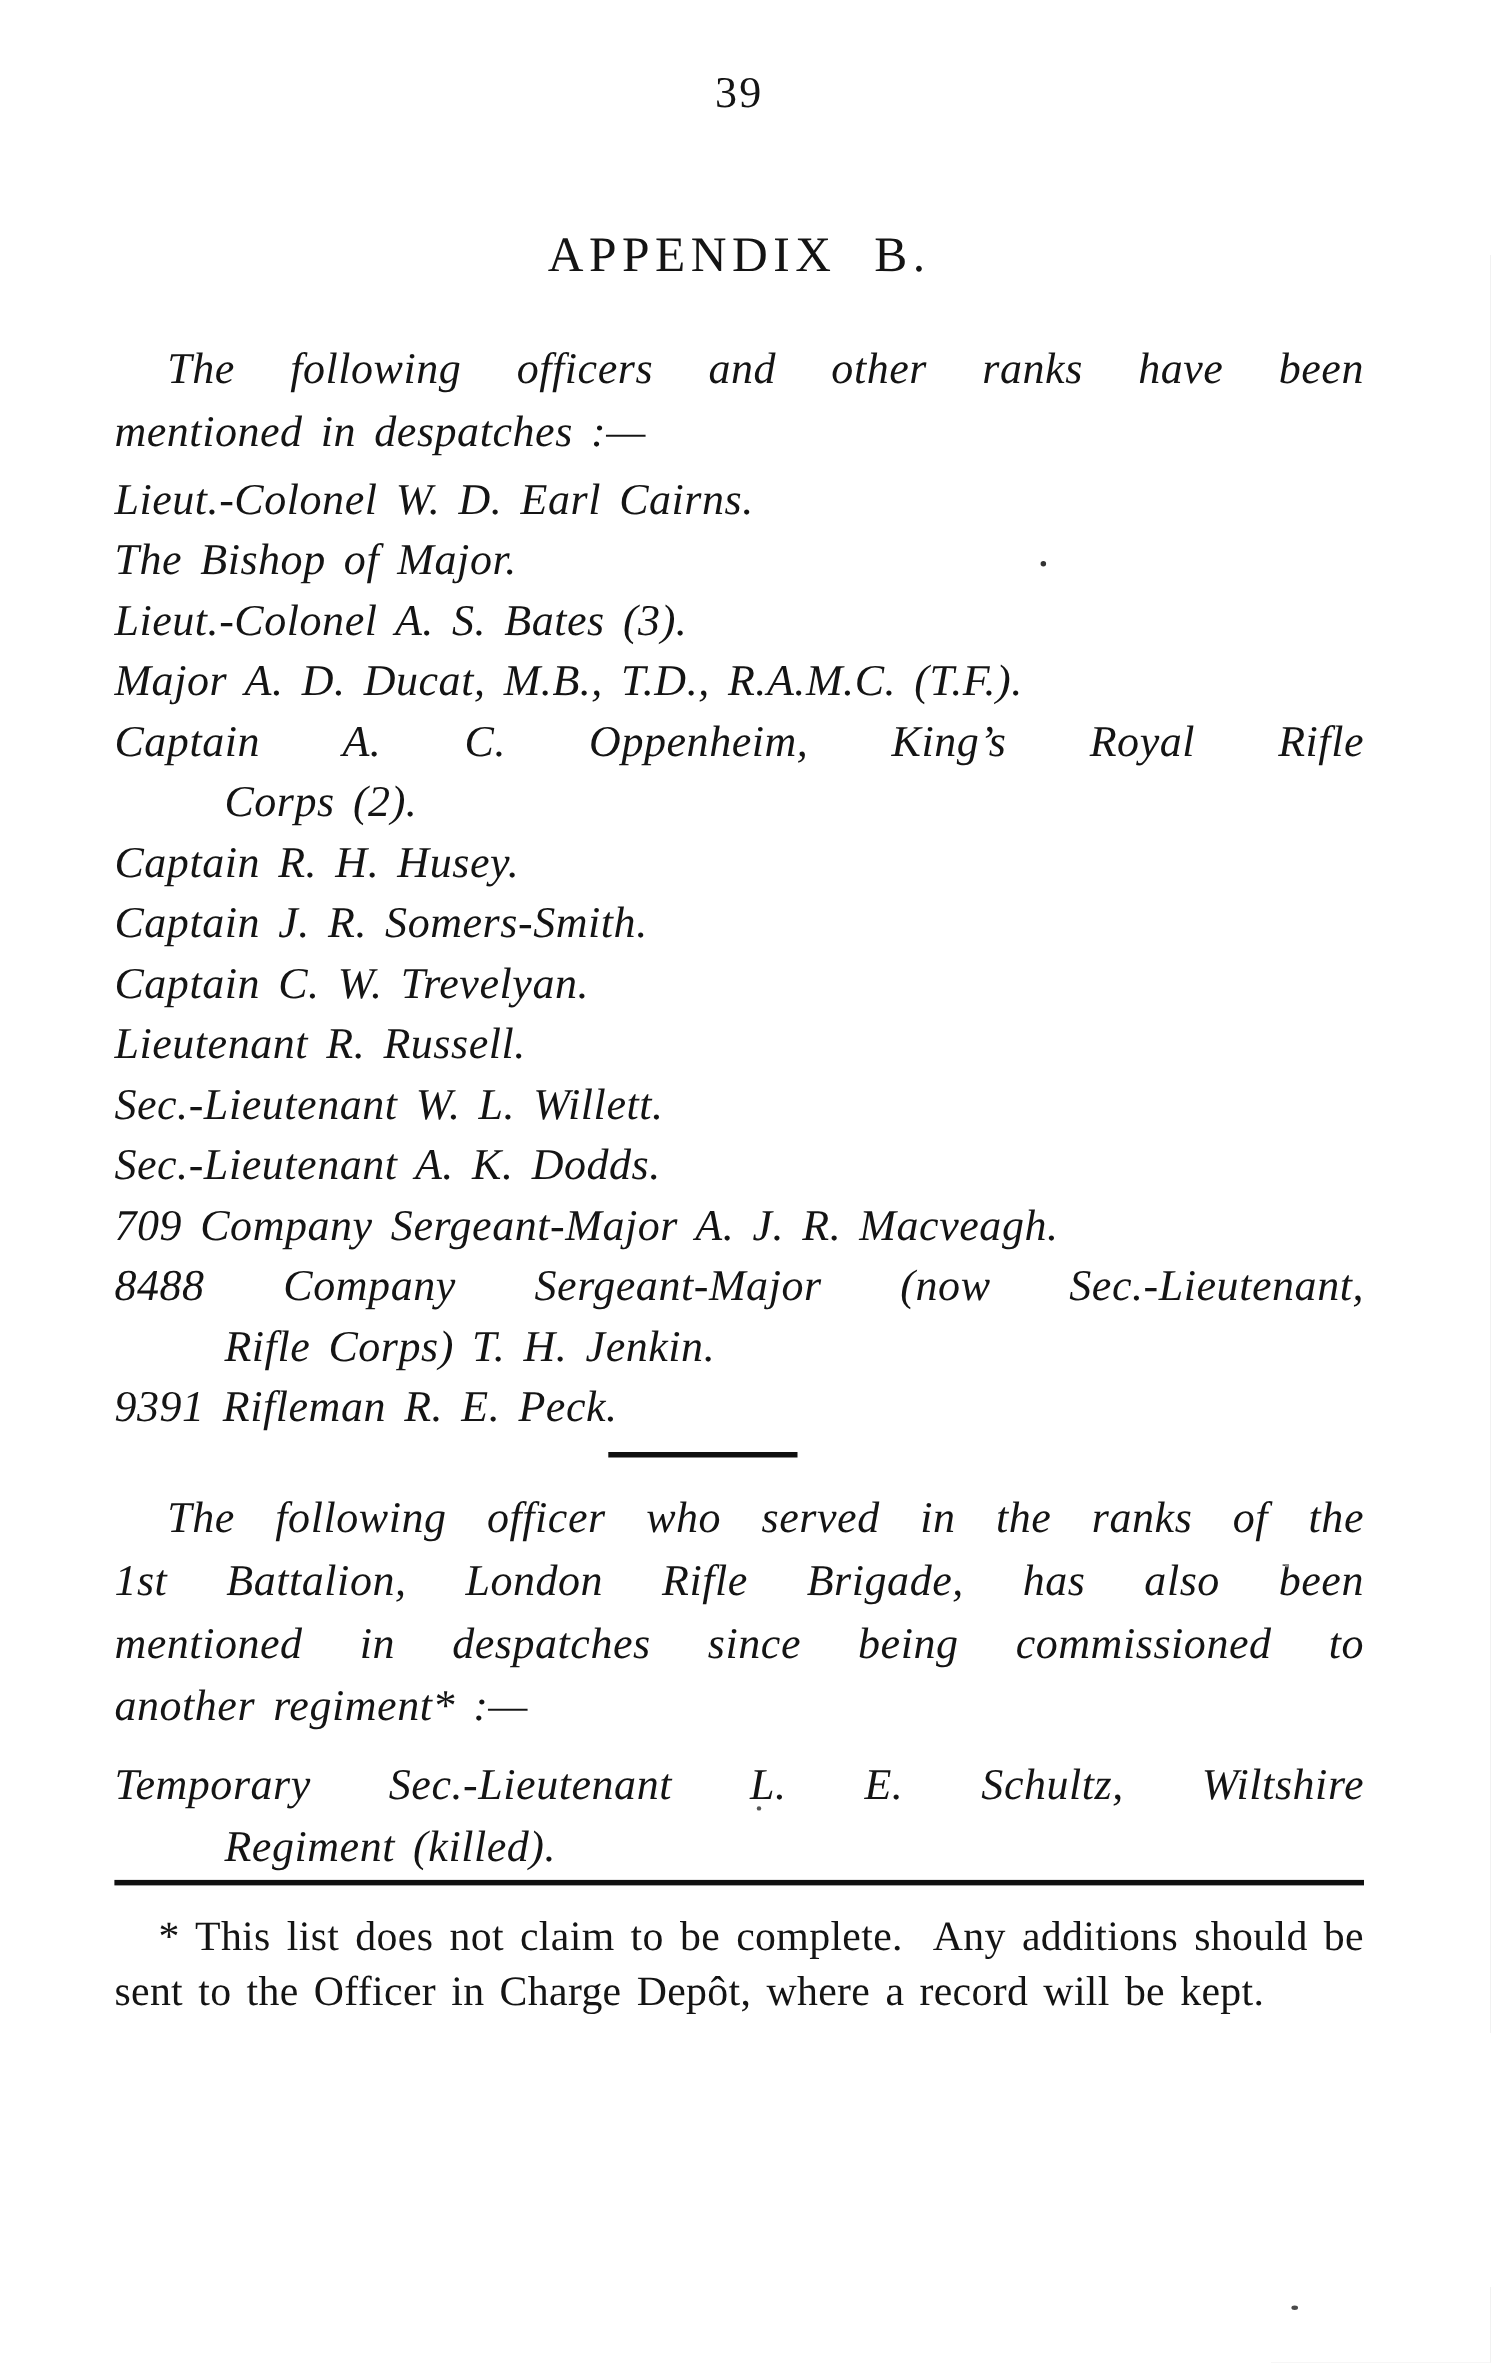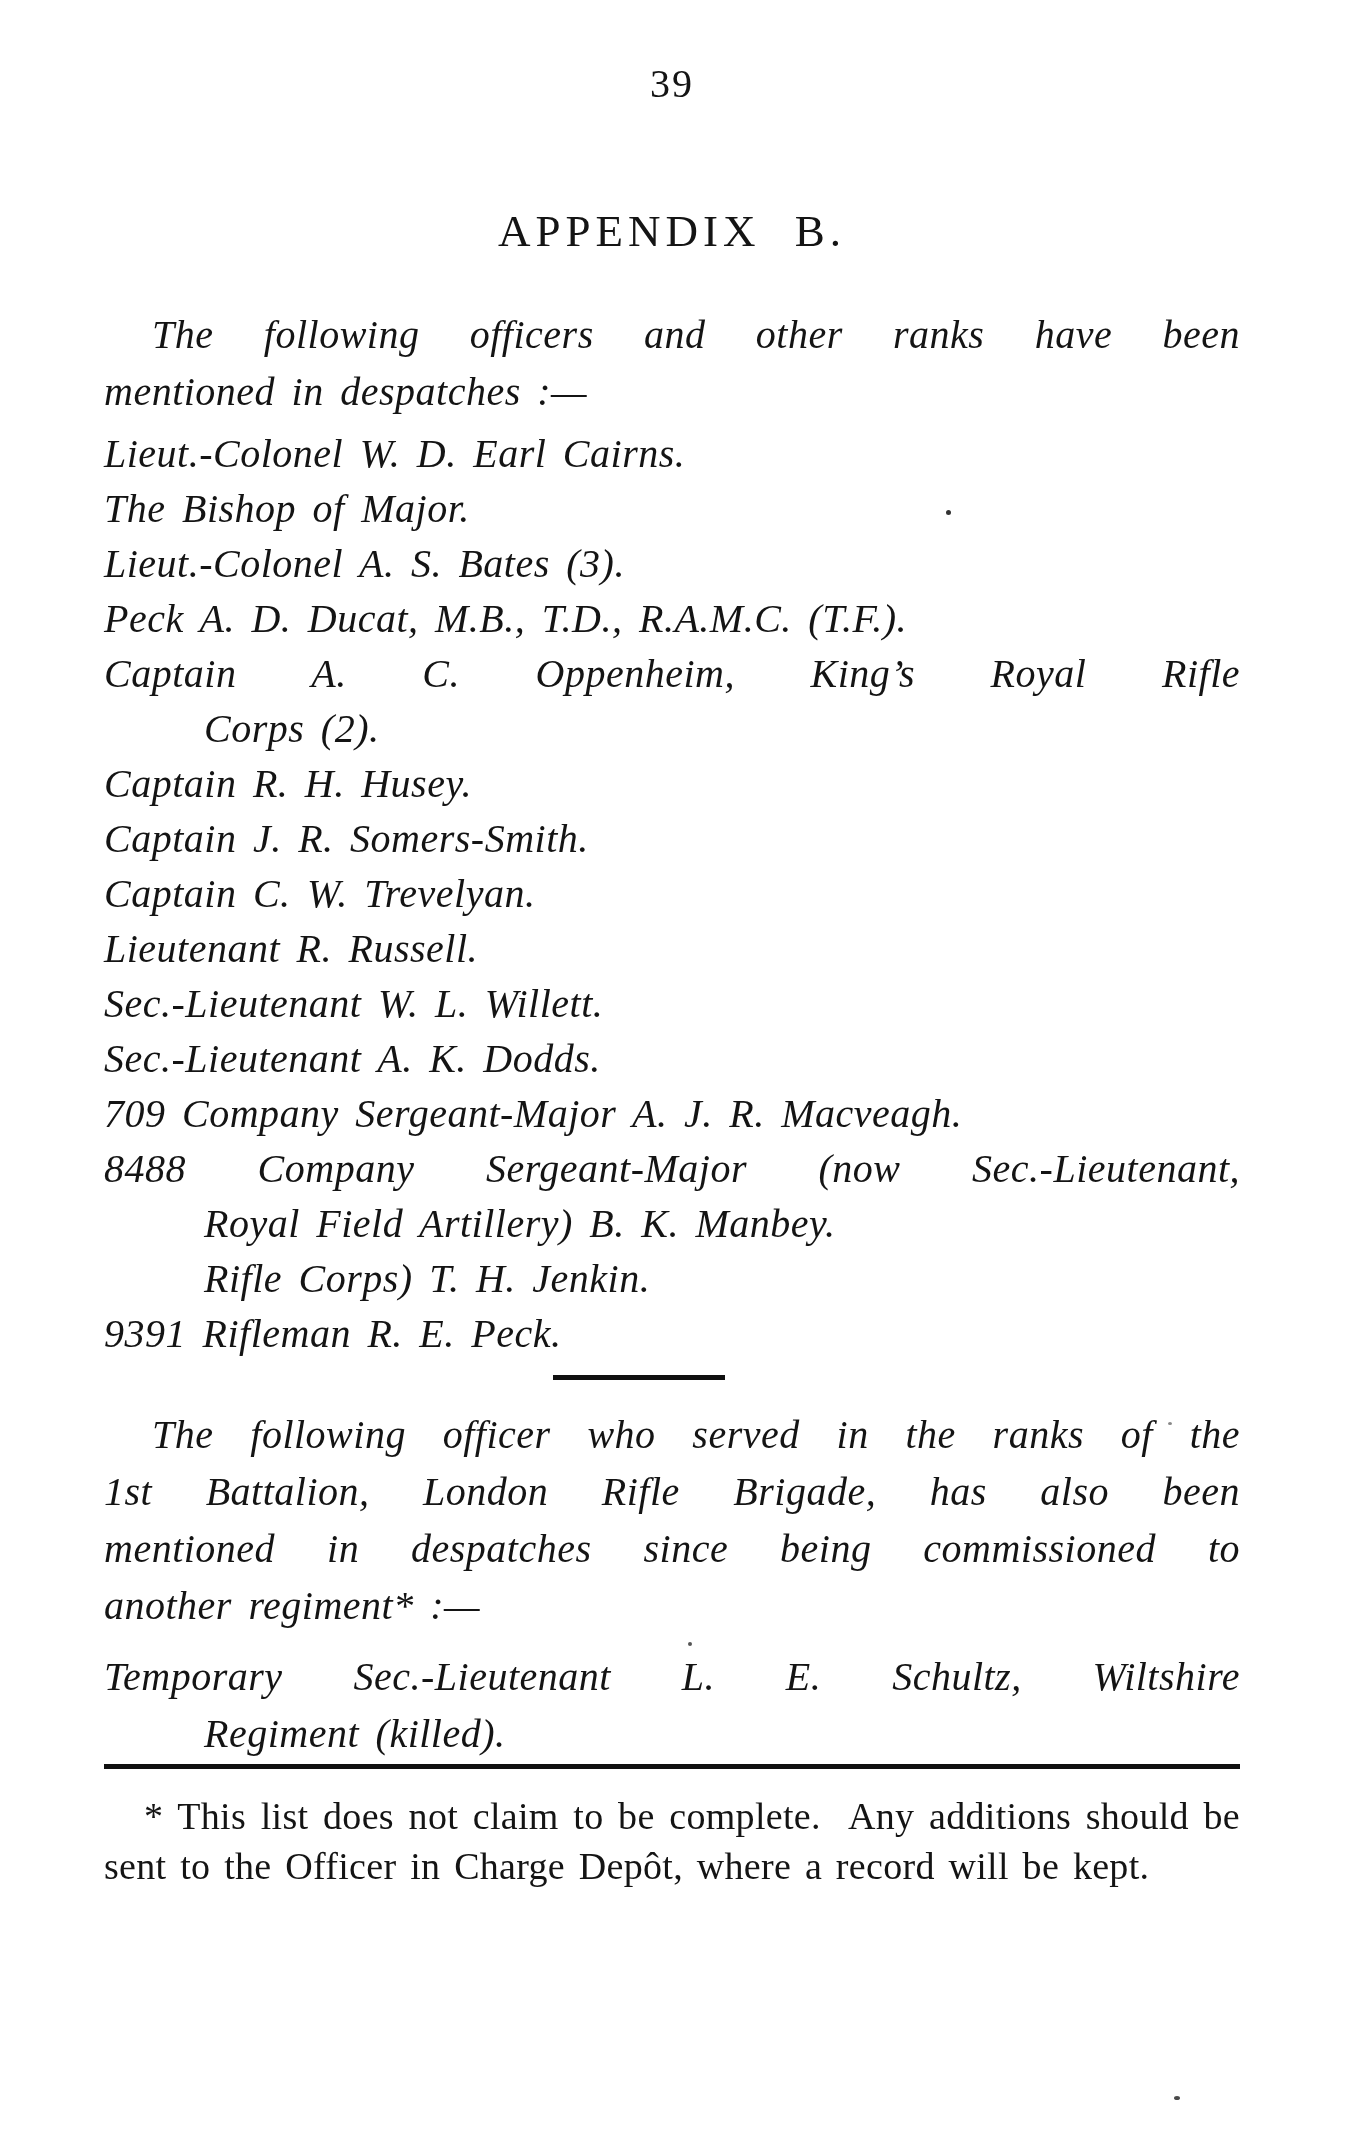--- a/index.html
+++ b/index.html
@@ -64,32 +64,31 @@
 
     <div class="intro body-text">
       <span class="l just ind1">The following officers and other ranks have been</span>
       <span class="l">mentioned in despatches :—</span>
     </div>
 
     <div class="mentions body-text">
       <span class="l">Lieut.-Colonel W. D. Earl Cairns.</span>
       <span class="l">The Bishop of Major.</span>
       <span class="l">Lieut.-Colonel A. S. Bates (3).</span>
-      <span class="l">Peck A. D. Ducat, M.B., T.D., R.A.M.C. (T.F.).</span>
+      <span class="l">Major A. D. Ducat, M.B., T.D., R.A.M.C. (T.F.).</span>
       <span class="l just">Captain A. C. Oppenheim, King’s Royal Rifle</span>
       <span class="l ind2">Corps (2).</span>
       <span class="l">Captain R. H. Husey.</span>
       <span class="l">Captain J. R. Somers-Smith.</span>
       <span class="l">Captain C. W. Trevelyan.</span>
       <span class="l">Lieutenant R. Russell.</span>
       <span class="l">Sec.-Lieutenant W. L. Willett.</span>
       <span class="l">Sec.-Lieutenant A. K. Dodds.</span>
       <span class="l">709 Company Sergeant-Major A. J. R. Macveagh.</span>
       <span class="l just">8488 Company Sergeant-Major (now Sec.-Lieutenant,</span>
-      <span class="l ind2">Royal Field Artillery) B. K. Manbey.</span>
       <span class="l ind2">Rifle Corps) T. H. Jenkin.</span>
       <span class="l">9391 Rifleman R. E. Peck.</span>
     </div>
 
     <div class="divider"></div>
 
     <div class="para2 body-text">
       <span class="l just ind1">The following officer who served in the ranks of the</span>
       <span class="l just">1st Battalion, London Rifle Brigade, has also been</span>
       <span class="l just">mentioned in despatches since being commissioned to</span>

